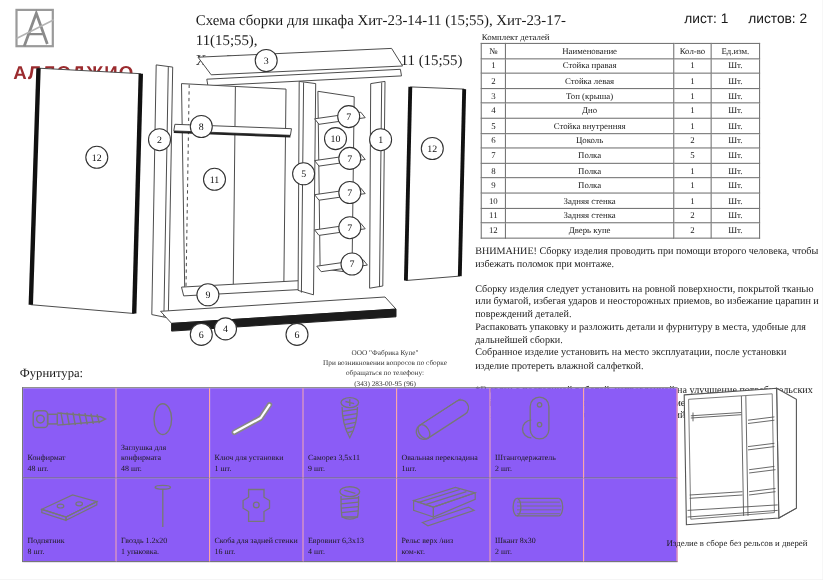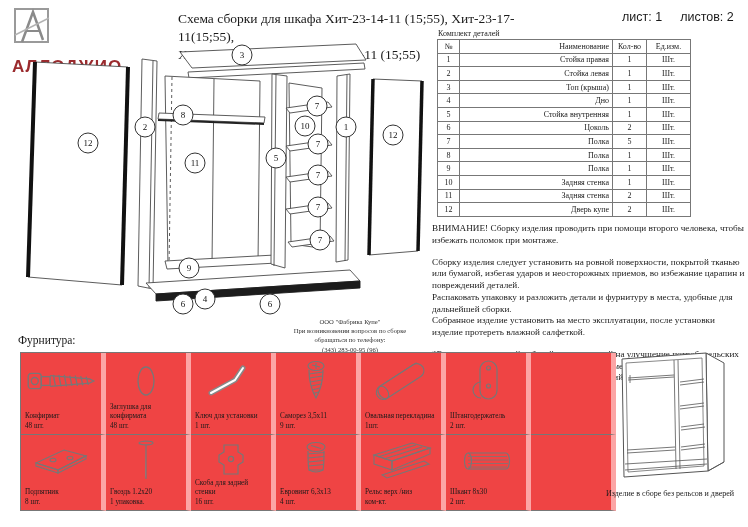--- a/index.html
+++ b/index.html
@@ -16,38 +16,38 @@
          font-size:13.5px;line-height:1.35;}
   .sheetinfo{position:absolute;left:622px;top:10px;font-family:"Liberation Sans",sans-serif;
              font-size:12.5px;display:flex;gap:18px;}
   
   .parts-label{position:absolute;left:438px;top:29px;font-size:8px;}
   table.parts{position:absolute;left:437px;top:39px;width:253px;border-collapse:collapse;
               font-size:8px;table-layout:fixed;}
   table.parts td,table.parts th{border:1px solid #777;padding:1px 3px;height:10.6px;
               font-weight:normal;overflow:hidden;white-space:nowrap;}
   table.parts .c{text-align:center;}
-  table.parts .n{text-align:right;margin-left:16px;}
+  table.parts .n{text-align:center;margin-left:16px;}
   
   .notes{position:absolute;left:432px;top:223px;width:314px;font-size:9.2px;line-height:1.28;}
   .notes p{margin:0 0 10px 0;}
   .notes .grp div{margin:0;}
   .notes .grp{margin-bottom:10px;}
   
   .contact{position:absolute;left:268px;top:317px;width:164px;text-align:center;
            font-size:6.6px;line-height:1.4;color:#333;}
   
   .diagram{position:absolute;left:18px;top:42px;}
   
   .hw-title{position:absolute;left:18px;top:334px;font-size:11.5px;}
   .hw-grid{position:absolute;left:20px;top:352px;display:grid;
            grid-template-columns:repeat(7,85px);grid-template-rows:82px 76px;
            border-top:1px solid #777;border-left:1px solid #777;}
-  .hw-cell{position:relative;border-right:5px solid #fca5a5;border-bottom:1px solid #777;
-           background:#ef4444;}
+  .hw-cell{position:relative;border-right:1px solid #fca5a5;border-bottom:1px solid #777;
+           background:#8b5cf6;}
   .hw-icon{height:50px;display:flex;align-items:center;justify-content:center;padding-top:3px;}
   .hw-cell.r2 .hw-icon{height:46px;}
   .hw-label{position:absolute;left:4px;right:2px;bottom:3px;font-size:7.2px;line-height:1.3;}
   .hw-label span{display:block;}
   
   .assembled{position:absolute;left:616px;top:350px;width:132px;}
   .assembled-caption{position:absolute;left:606px;top:489px;width:142px;
                      font-size:8px;}
   svg{display:block;}
 </style>

